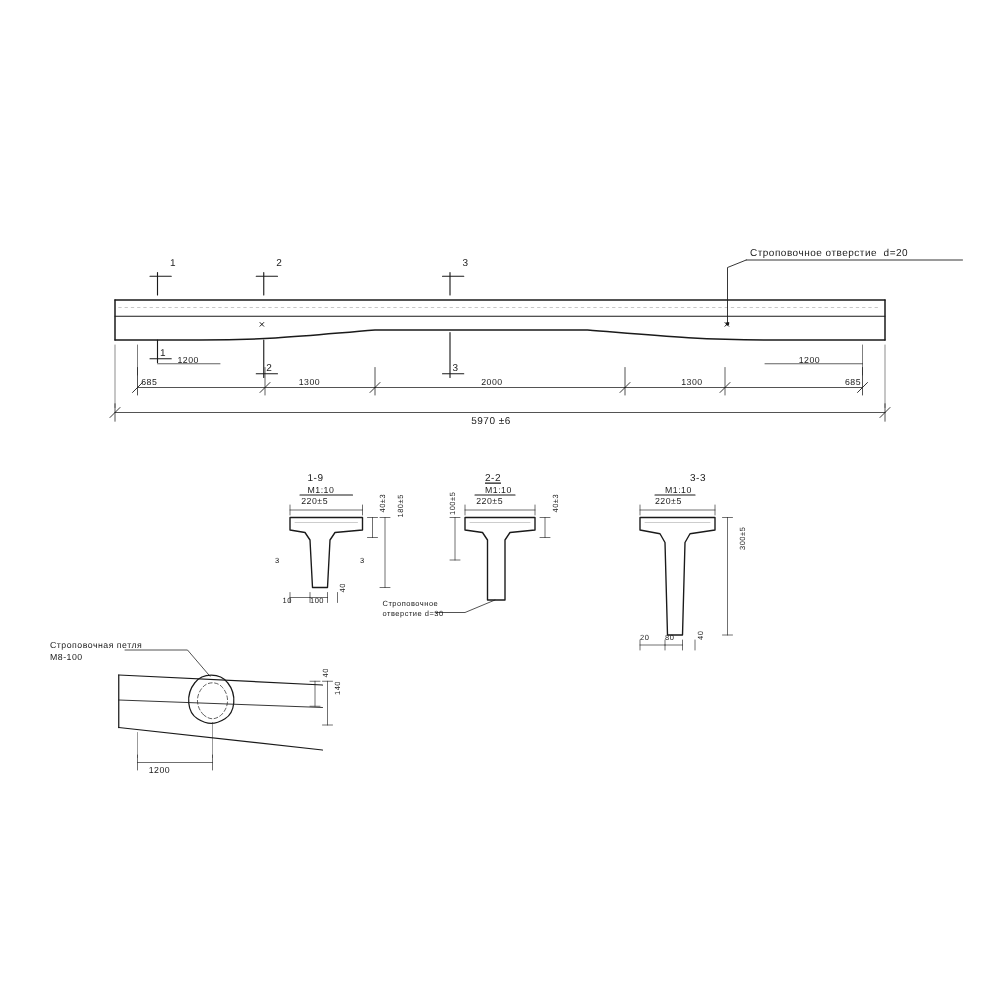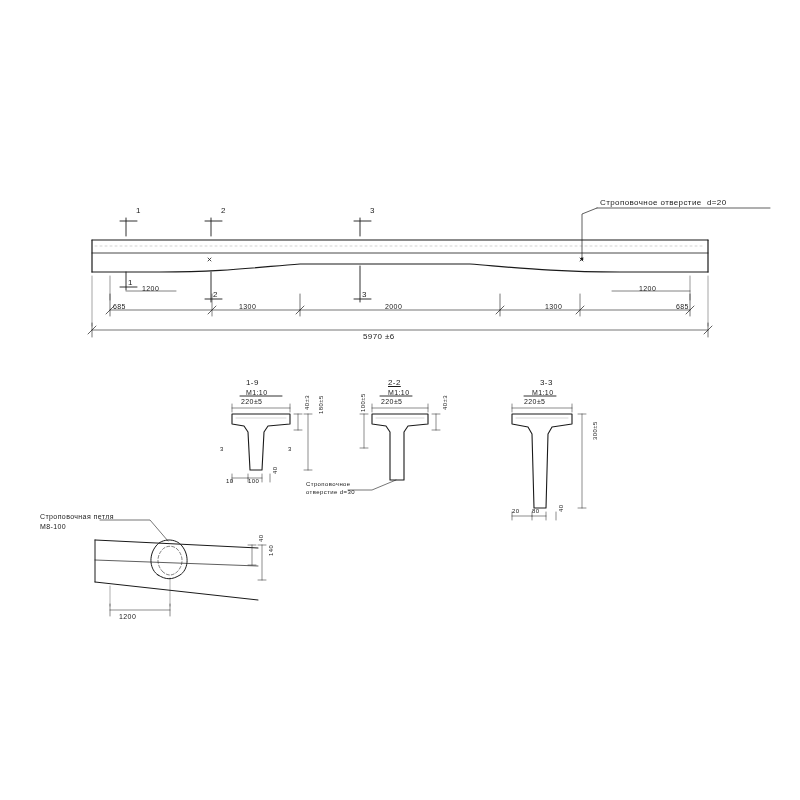--- a/index.html
+++ b/index.html
@@ -205,42 +205,42 @@
 <div class="lbl t8" style="left:600px; top:198px;">Строповочное отверстие  d=20</div>
 
 <div class="lbl t7" style="left:142px; top:285px;">1200</div>
 <div class="lbl t7" style="left:239px; top:303px;">1300</div>
 <div class="lbl t7" style="left:385px; top:303px;">2000</div>
 <div class="lbl t7" style="left:545px; top:303px;">1300</div>
 <div class="lbl t7" style="left:639px; top:285px;">1200</div>
 
 <div class="lbl t7" style="left:113px; top:303px;">685</div>
 <div class="lbl t7" style="left:676px; top:303px;">685</div>
-<div class="lbl t8" style="left:363px; top:332px;">5970 ±6</div>
+<div class="lbl t8" style="left:377px; top:332px;">5970 ±6</div>
 
 <div class="lbl t8" style="left:246px; top:378px;">1-9</div>
 <div class="lbl t7" style="left:246px; top:389px;">М1:10</div>
 <div class="lbl t7" style="left:241px; top:398px;">220±5</div>
 <div class="lbl t6 vert" style="left:304px; top:410px;">40±3</div>
 <div class="lbl t6 vert" style="left:318px; top:414px;">180±5</div>
 <div class="lbl t6" style="left:220px; top:446px;">3</div>
 <div class="lbl t6" style="left:288px; top:446px;">3</div>
 <div class="lbl t6" style="left:226px; top:478px;">10</div>
 <div class="lbl t6" style="left:248px; top:478px;">100</div>
 <div class="lbl t6 vert" style="left:272px; top:474px;">40</div>
 
 <div class="lbl t8" style="left:388px; top:378px;text-decoration:underline;">2-2</div>
 <div class="lbl t7" style="left:388px; top:389px;">М1:10</div>
 <div class="lbl t7" style="left:381px; top:398px;">220±5</div>
 <div class="lbl t6 vert" style="left:360px; top:412px;">100±5</div>
 <div class="lbl t6 vert" style="left:442px; top:410px;">40±3</div>
 <div class="lbl t6" style="left:306px; top:481px;">Строповочное</div>
 <div class="lbl t6" style="left:306px; top:489px;">отверстие d=30</div>
 
-<div class="lbl t8" style="left:540px; top:378px;text-align:center;">3-3</div>
+<div class="lbl t8" style="left:552px; top:378px;text-align:center;">3-3</div>
 <div class="lbl t7" style="left:532px; top:389px;">М1:10</div>
 <div class="lbl t7" style="left:524px; top:398px;">220±5</div>
 <div class="lbl t6 vert" style="left:592px; top:440px;">300±5</div>
 <div class="lbl t6" style="left:512px; top:508px;">20</div>
 <div class="lbl t6" style="left:532px; top:508px;">80</div>
 <div class="lbl t6 vert" style="left:558px; top:512px;">40</div>
 
 <div class="lbl t7" style="left:40px; top:513px;">Строповочная петля</div>
 <div class="lbl t7" style="left:40px; top:523px;">М8-100</div>
 <div class="lbl t6 vert" style="left:258px; top:542px;">40</div>

